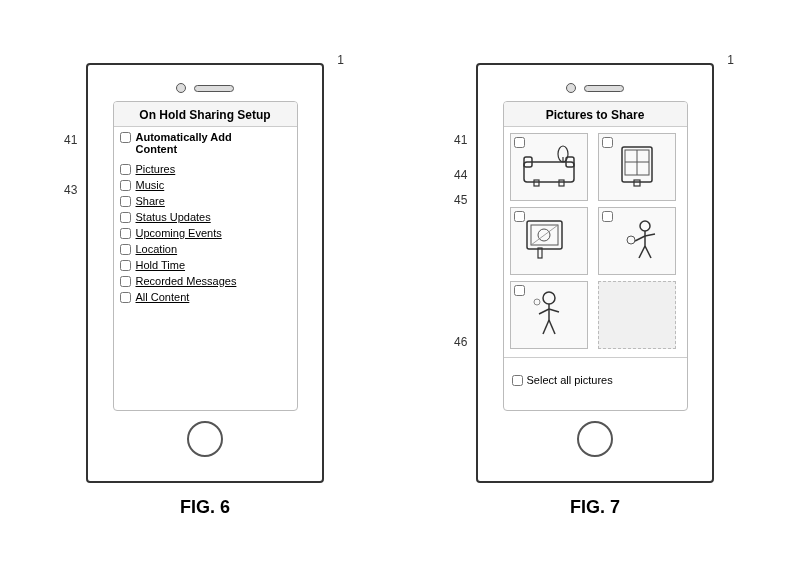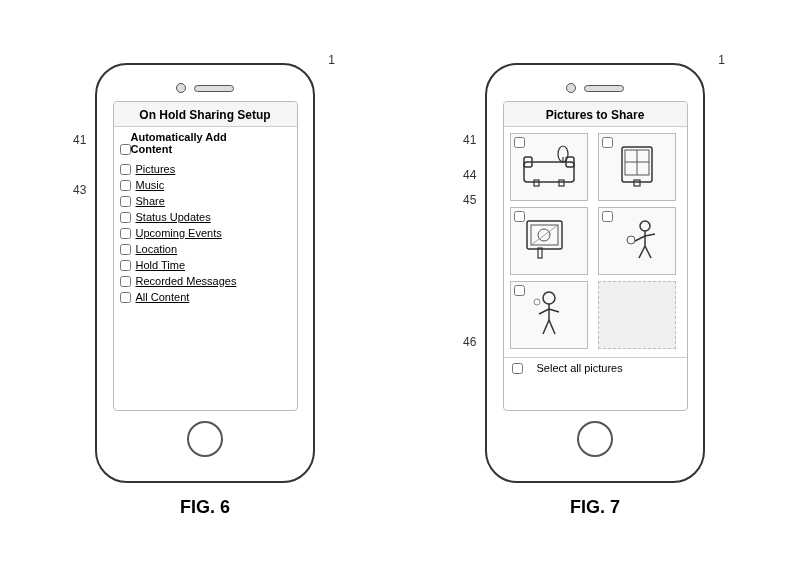--- a/index.html
+++ b/index.html
@@ -30,24 +30,24 @@
     }
 
     .fig-label {
       font-size: 18px;
       font-weight: bold;
       margin-top: 6px;
     }
 
     
     .phone {
-      width: 220px;
+      width: 238px;
       height: 420px;
       border: 2.5px solid #333;
-      border-radius: 32px;
+      border-radius: 4px;
       background: #fff;
       position: relative;
       display: flex;
       flex-direction: column;
       align-items: center;
       padding: 18px 8px 18px 8px;
     }
 
     .phone-top-bar {
       display: flex;
@@ -182,21 +182,22 @@
     }
 
     .auto-add-section {
       padding: 4px 6px 2px 6px;
     }
 
     .auto-add-label {
       font-size: 11px;
       font-weight: bold;
       display: flex;
-      align-items: flex-end;
+      align-items: flex-start;
+      gap: 5px;
     }
 
     .auto-add-label input[type="checkbox"] {
       width: 11px;
       height: 11px;
       margin-top: 1px;
     }
 
     
     .pictures-grid {
@@ -222,22 +223,22 @@
       position: absolute;
       top: 3px;
       left: 3px;
       width: 11px;
       height: 11px;
     }
 
     .select-all-row {
       display: flex;
       align-items: center;
-      gap: 14px;
-      padding: 4px 8px;
+      gap: 4px;
+      padding: 16px 8px;
       font-size: 11px;
       border-top: 1px solid #ccc;
       margin-top: 2px;
     }
 
     .select-all-row input[type="checkbox"] {
       width: 11px;
       height: 11px;
     }
 

